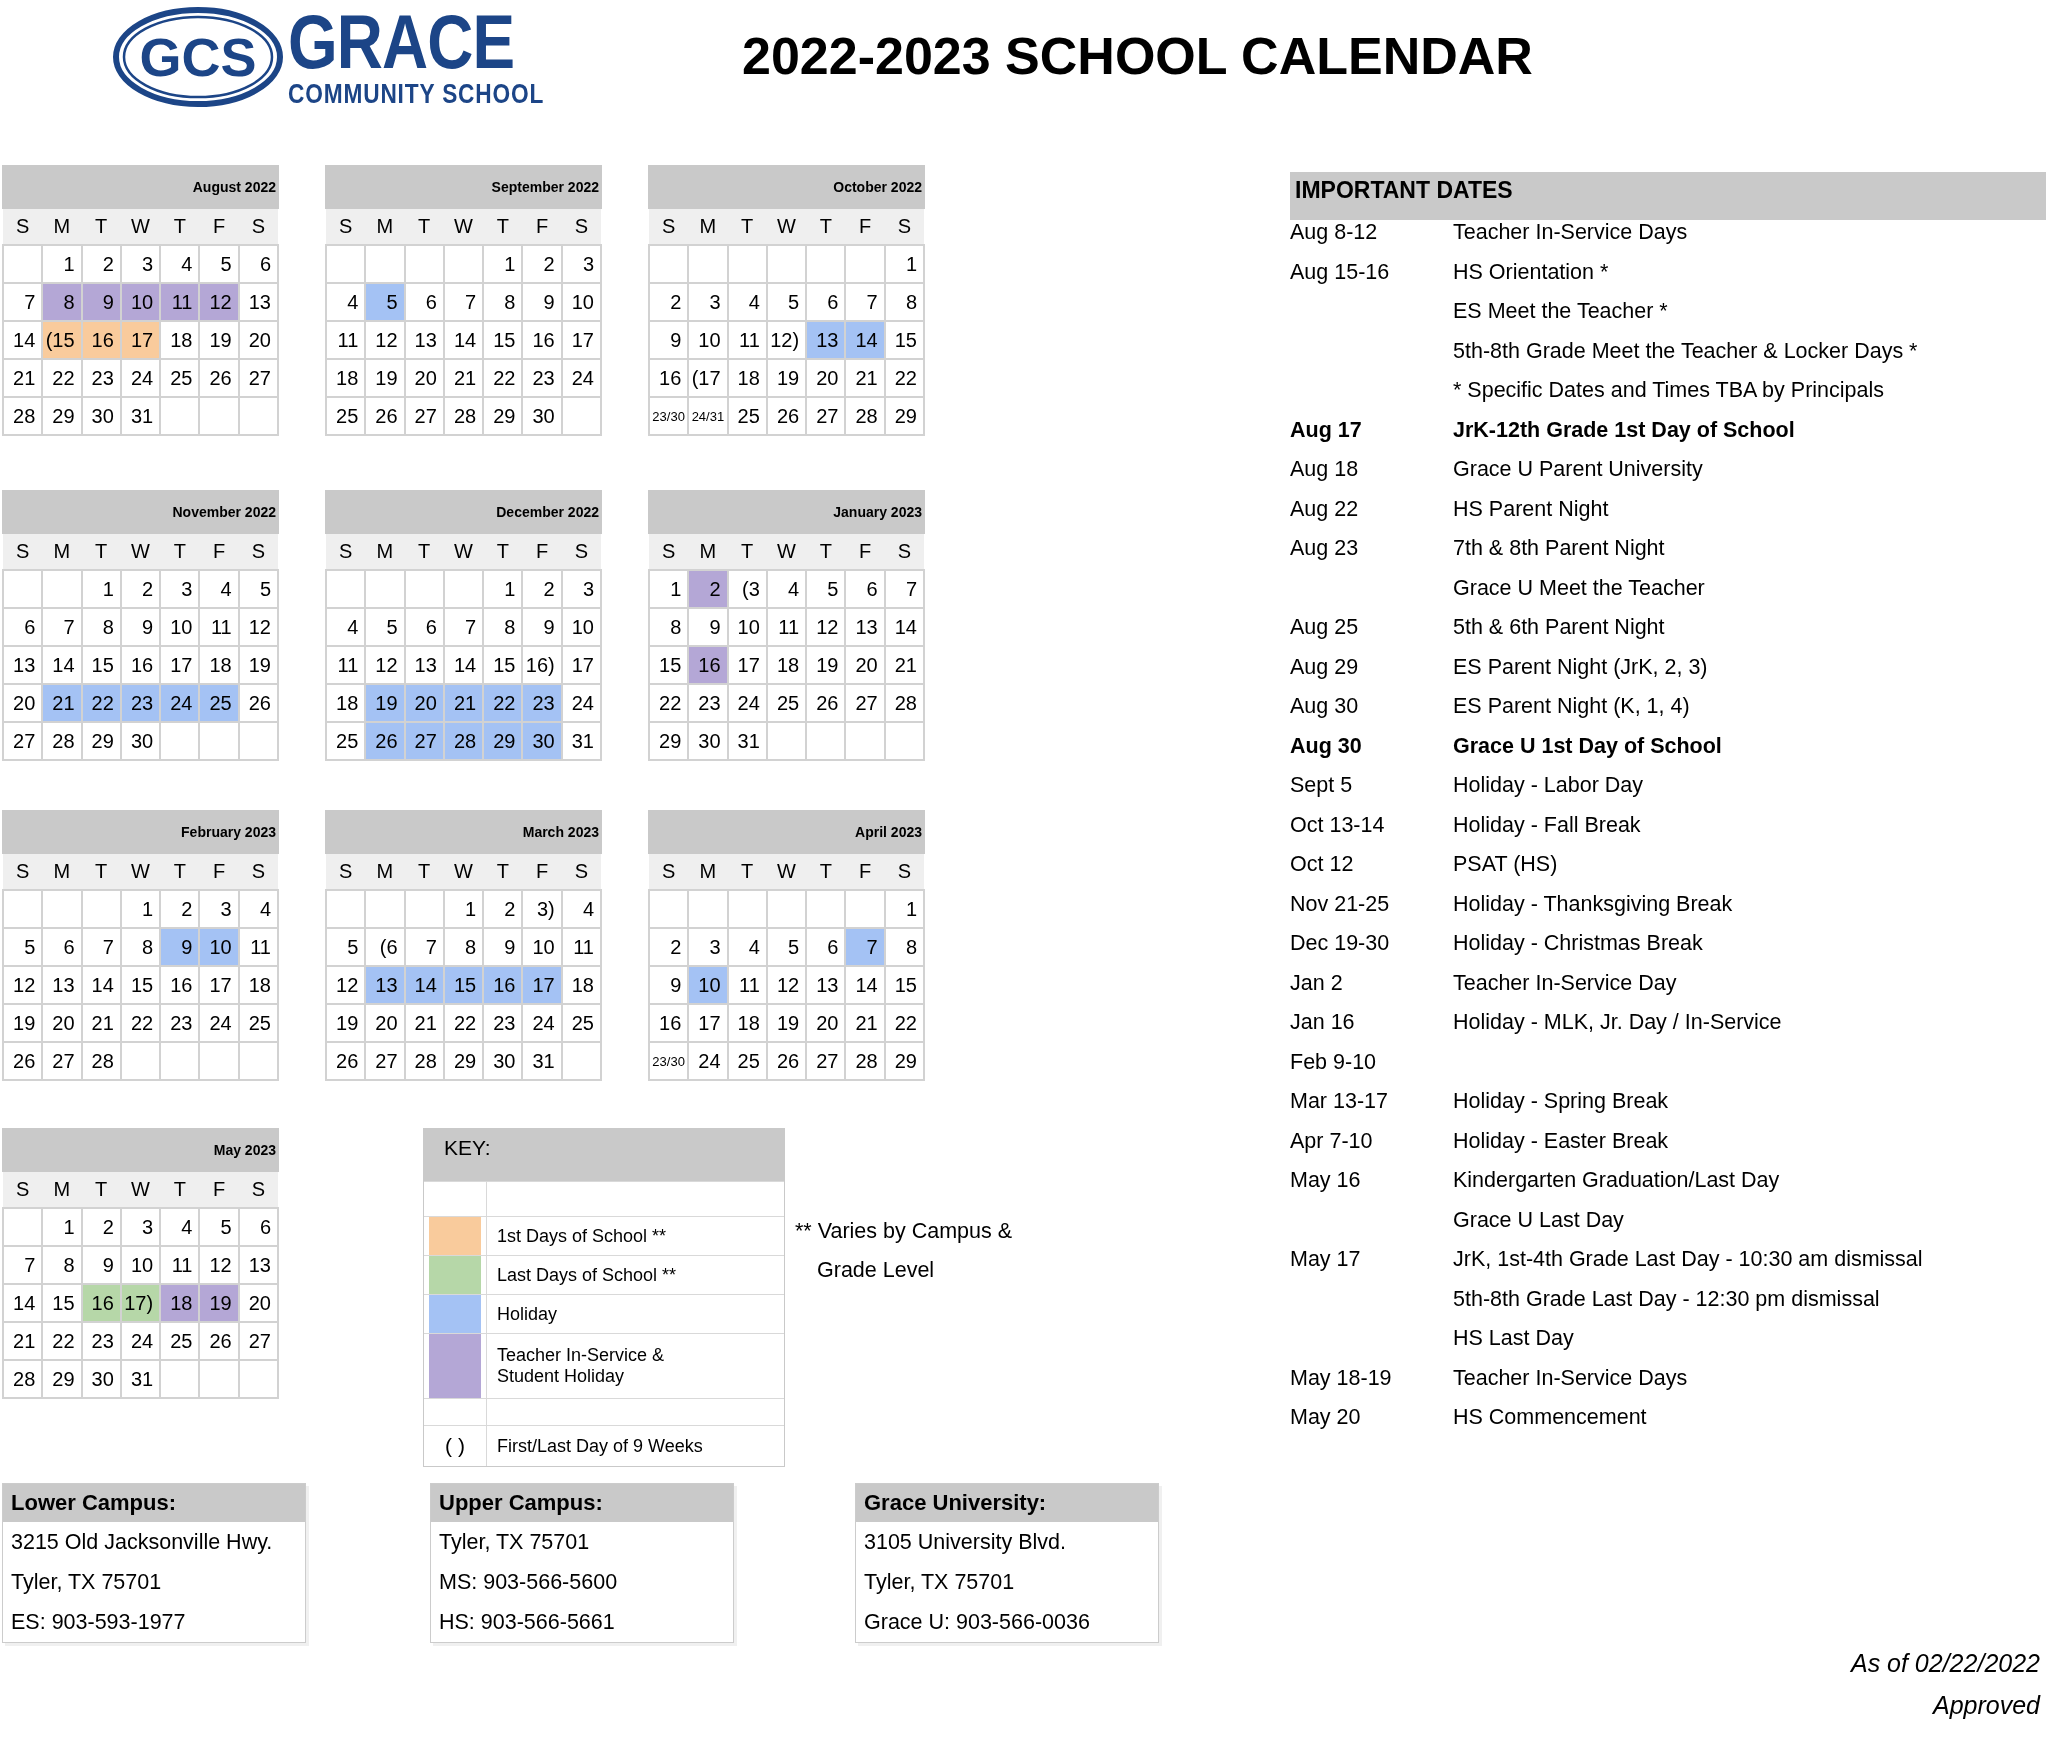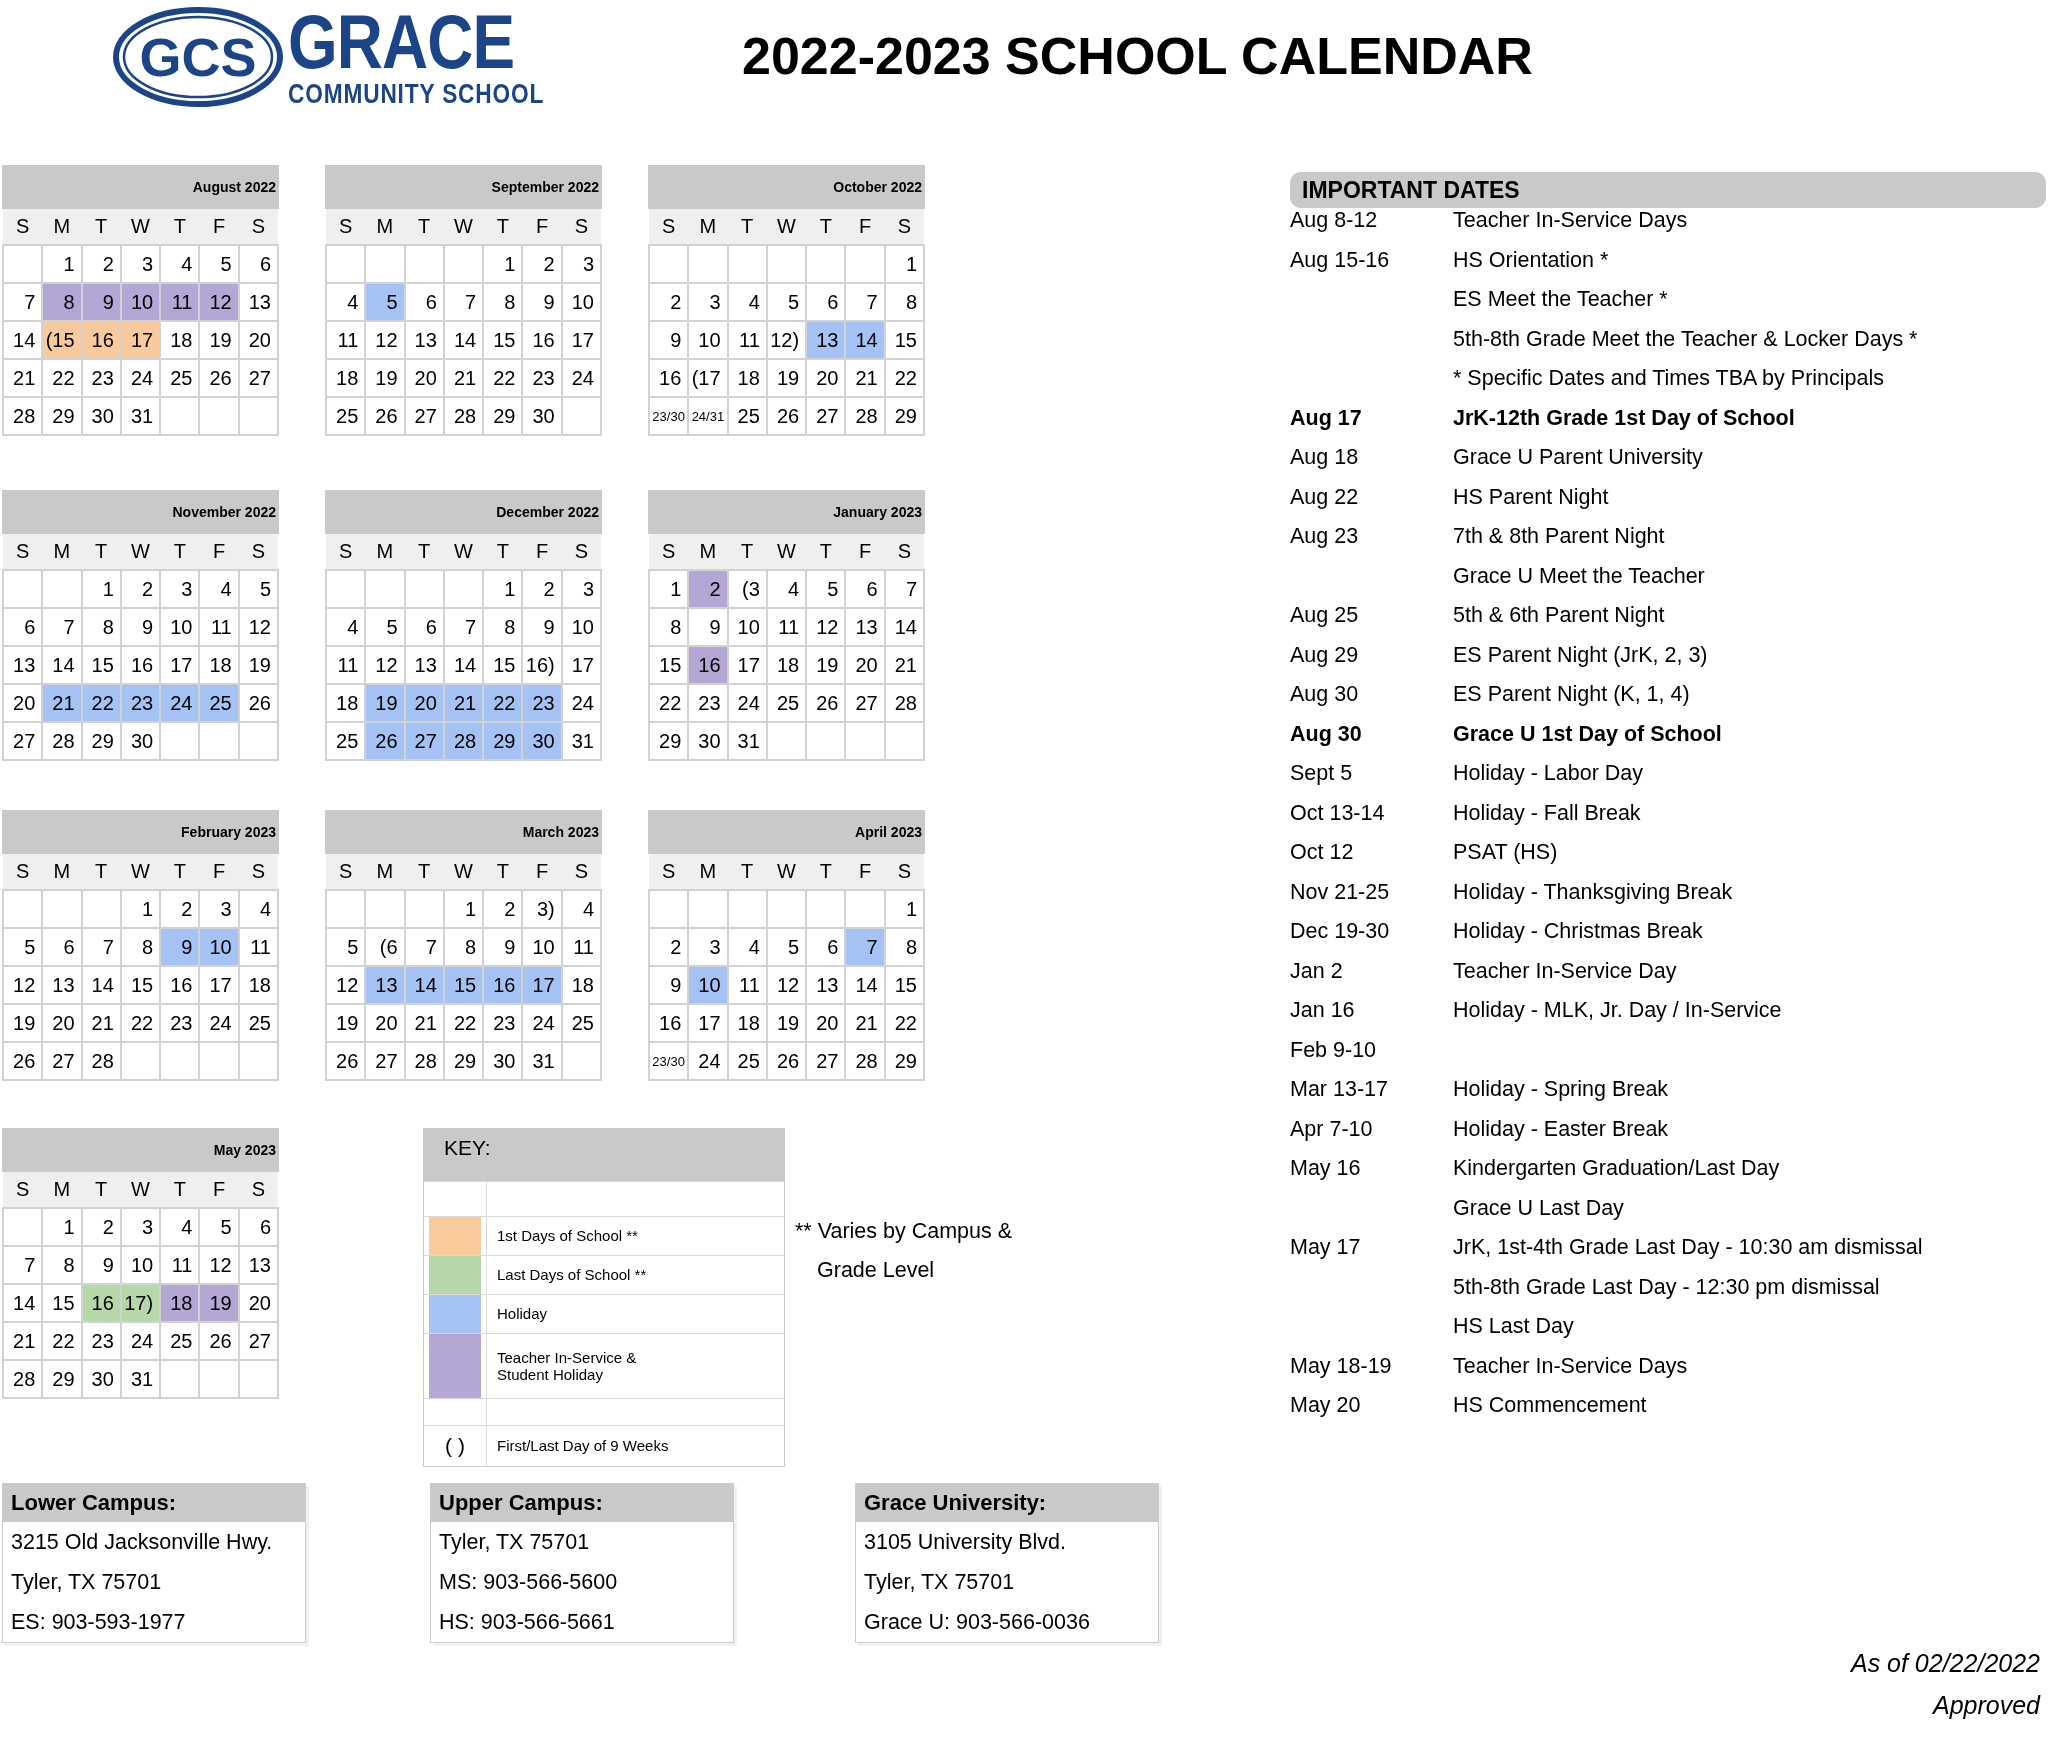--- a/index.html
+++ b/index.html
@@ -24,27 +24,27 @@
   .month th.dow{background:var(--day-band,#EFEFEF);font-weight:normal;font-size:20px;height:33px;text-align:center;}
   .month td.day{border:2px solid var(--grid-line,#D2D2D2);height:36px;font-size:20px;text-align:right;padding:0 6px 0 0;background:#fff;white-space:nowrap;}
   .month td.day.small{font-size:13px;text-align:center;padding:0;}
 
   
   #key{position:absolute;left:423px;top:1128px;width:362px;border:1.5px solid #c9c9c9;background:#fff;box-sizing:border-box;}
   .key-header{background:var(--header-band,#C9C9C9);font-size:21px;font-weight:normal;height:52px;line-height:38px;padding-left:20px;}
   .key-row{display:flex;border-top:1.5px solid #d9d9d9;}
   .key-swatch-col{width:62px;flex:none;border-right:1.5px solid #d9d9d9;display:flex;align-items:center;justify-content:center;font-size:21px;}
   .key-swatch{width:52px;height:100%;}
-  .key-label{flex:1;padding-left:10px;font-size:15px;display:flex;align-items:center;white-space:pre-line;line-height:1.15;}
+  .key-label{flex:1;padding-left:10px;font-size:18px;display:flex;align-items:center;white-space:pre-line;line-height:1.15;}
   #key-note{position:absolute;left:795px;top:1212px;font-size:21.5px;line-height:39px;}
   #key-note .indent{padding-left:22px;}
 
   
   #important{position:absolute;left:1290px;top:172px;width:756px;}
-  .imp-header{background:var(--header-band,#C9C9C9);font-size:23px;font-weight:bold;height:36px;line-height:36px;padding-left:12px;border-radius:11px;}
+  .imp-header{background:var(--header-band,#C9C9C9);font-size:23px;font-weight:bold;height:48px;line-height:36px;padding-left:5px;}
   .imp-row{display:flex;height:39.5px;font-size:21.5px;}
   .imp-row.bold{font-weight:bold;}
   .imp-date{width:163px;flex:none;}
   .imp-event{flex:1;white-space:nowrap;}
 
   
   .campus{position:absolute;top:1483px;width:304px;border:1.5px solid #ccc;background:#fff;box-sizing:border-box;box-shadow:3px 3px 0 rgba(0,0,0,.06);}
   .c0{left:2px}.c1{left:430px}.c2{left:855px}
   .campus .c-header{background:var(--header-band,#C9C9C9);font-size:22px;font-weight:bold;height:38px;line-height:38px;padding-left:8px;}
   .campus .c-line{font-size:21.5px;height:40px;line-height:40px;padding-left:8px;white-space:nowrap;}

